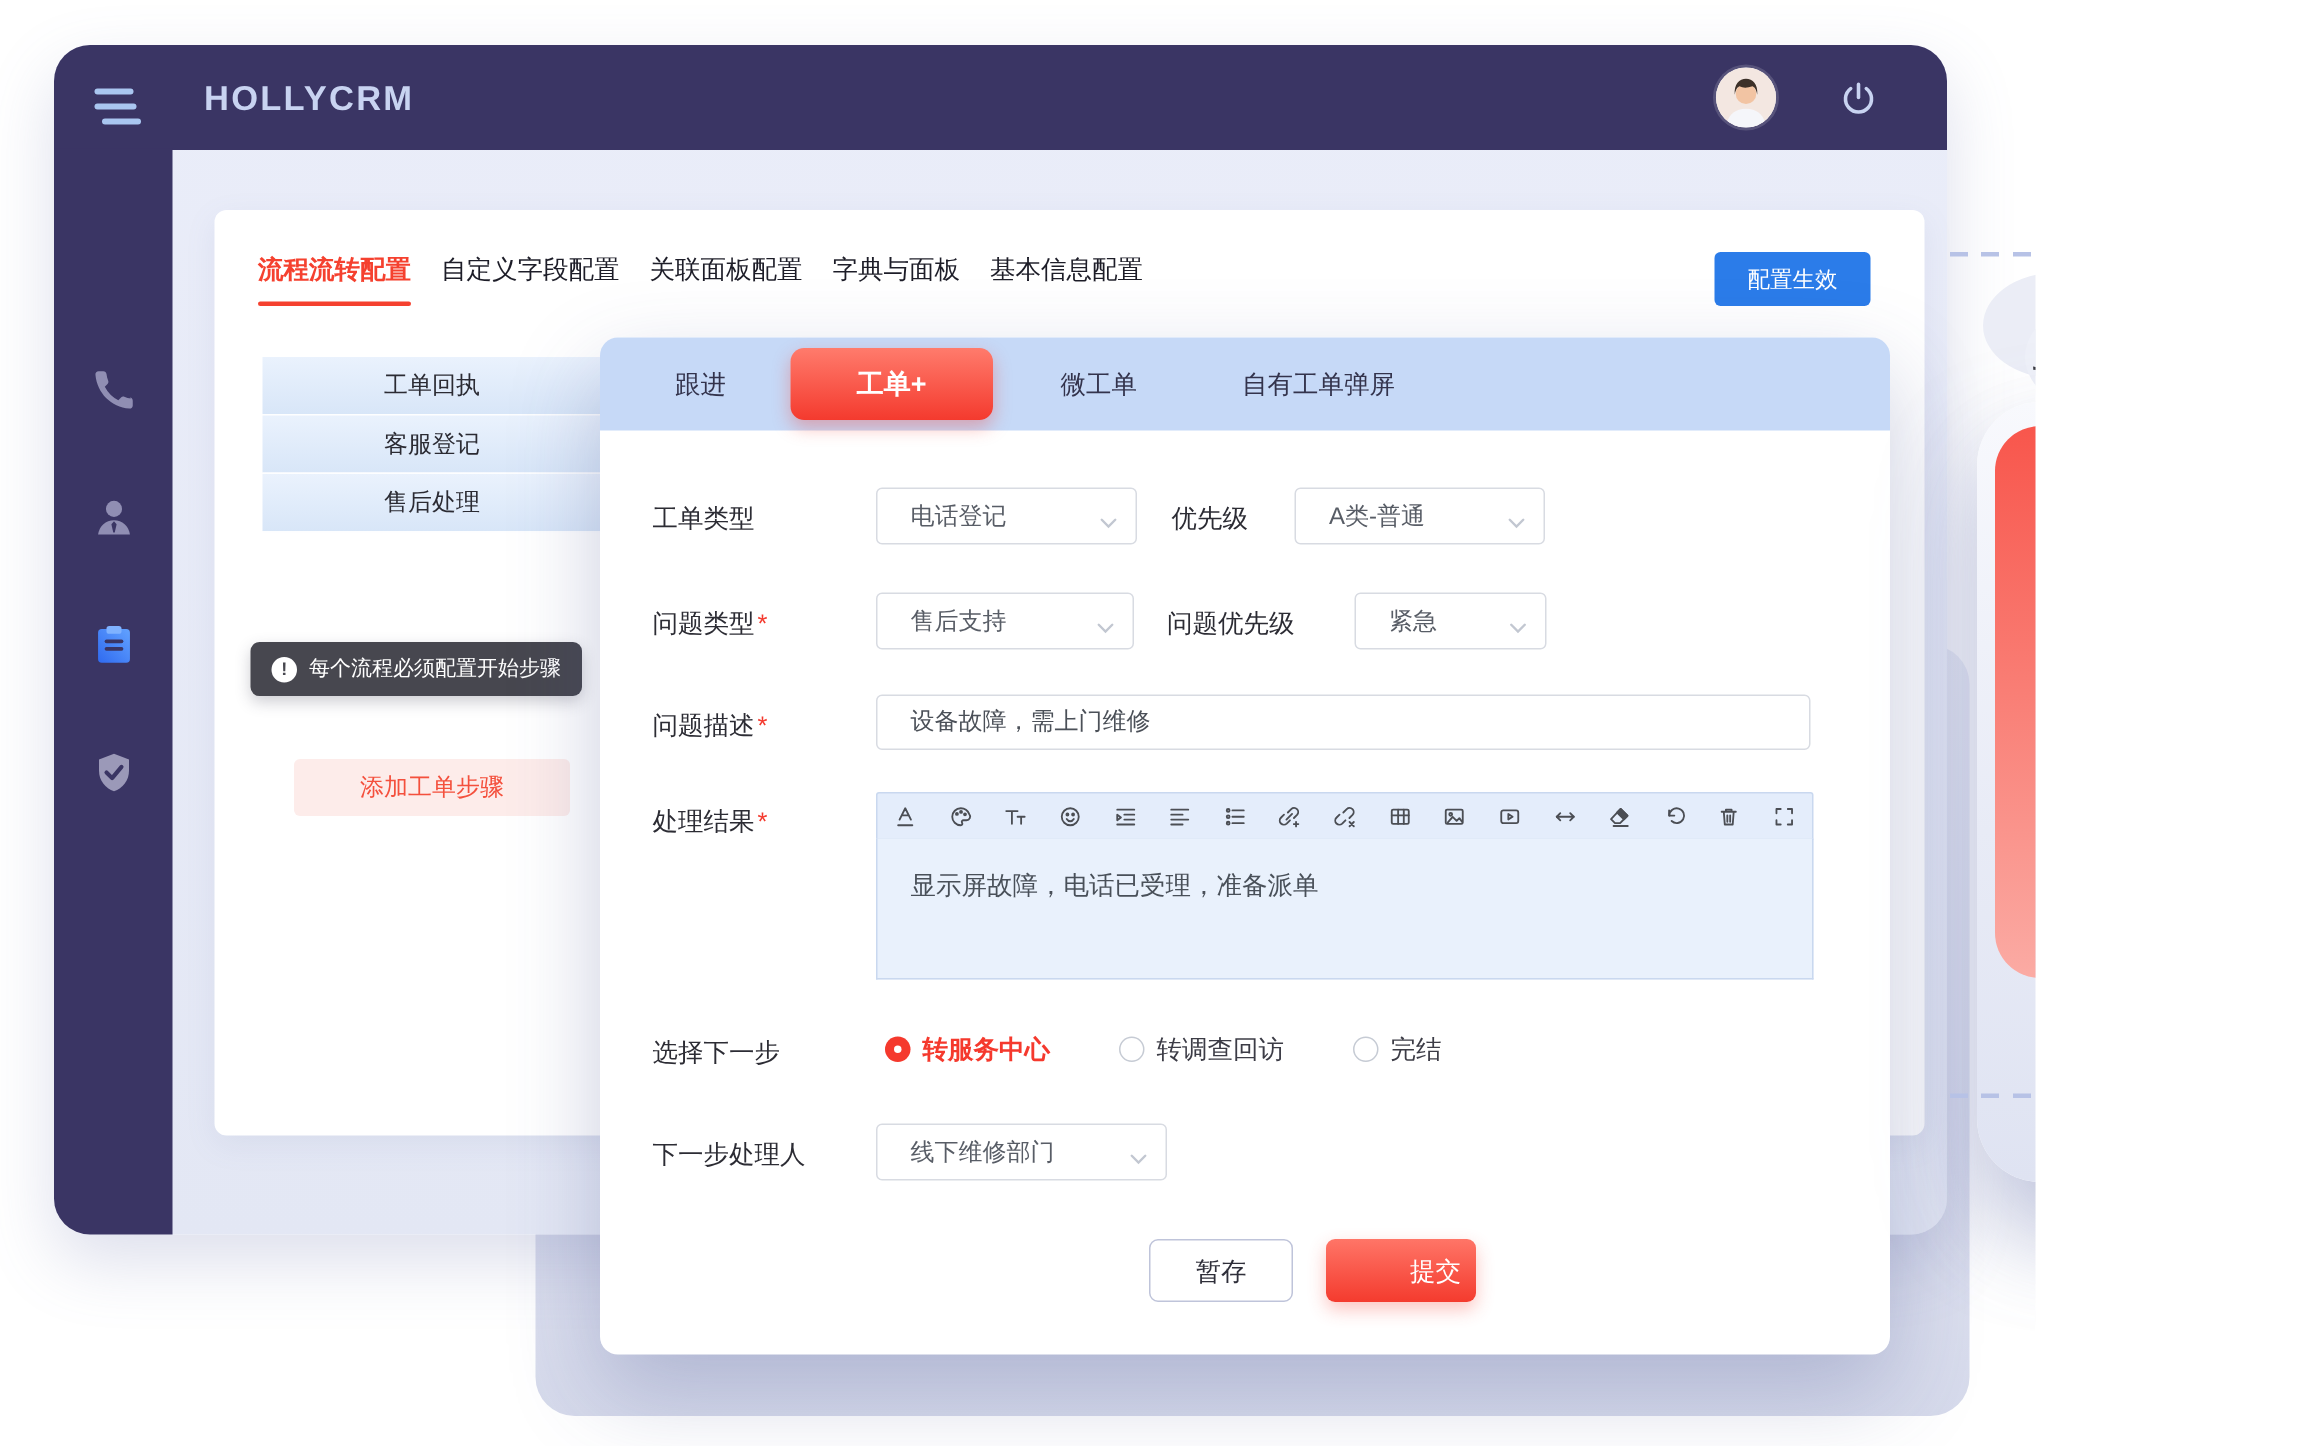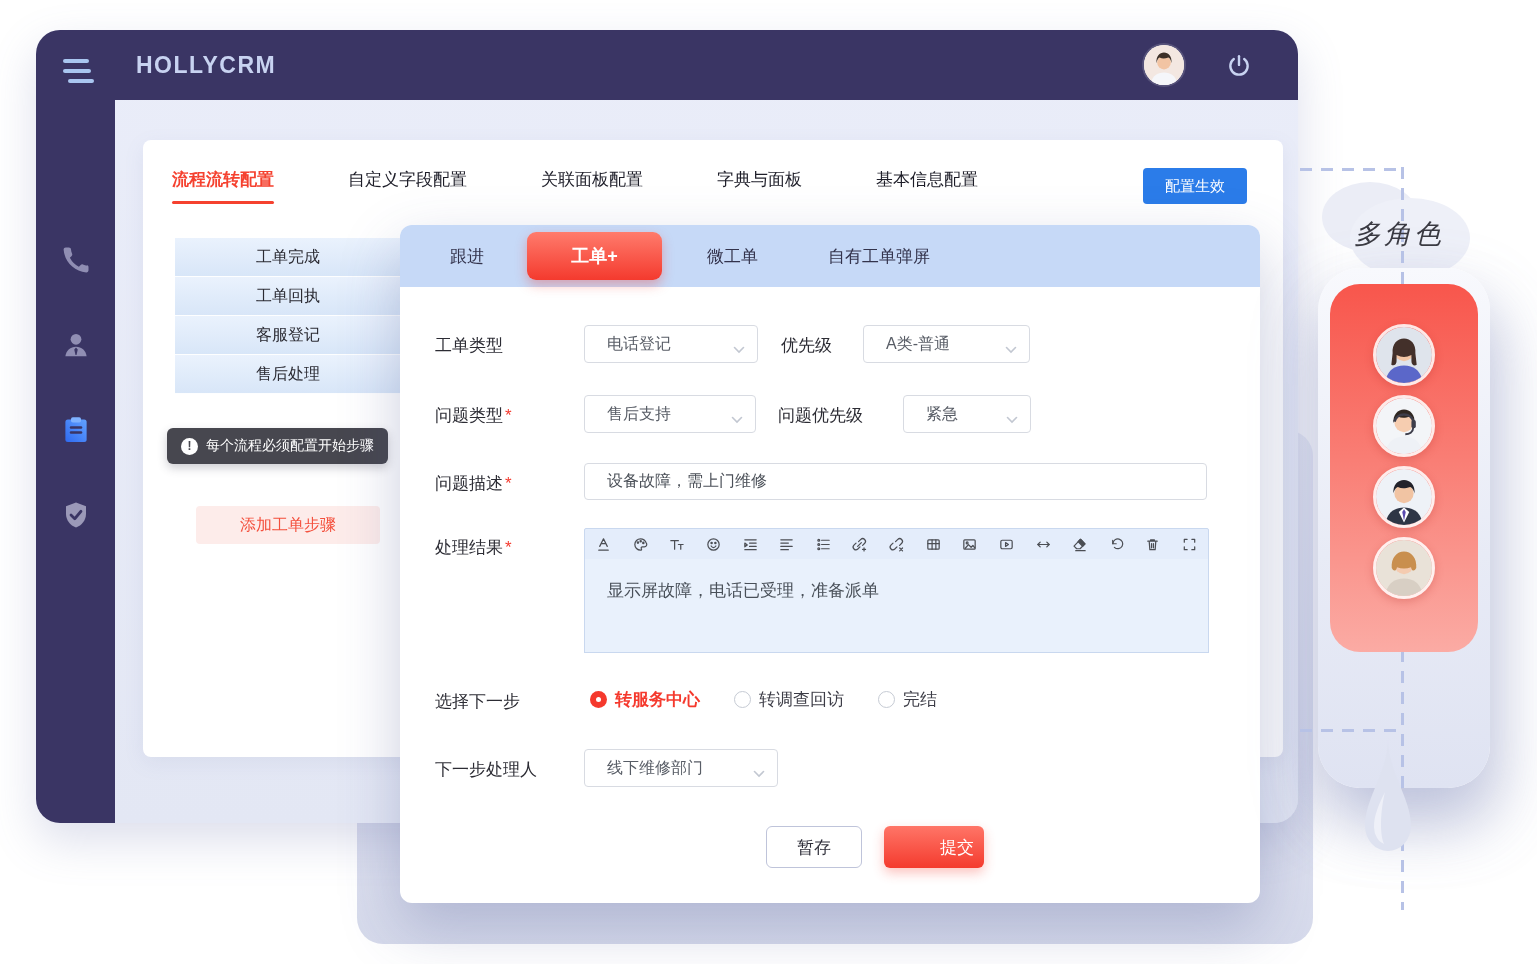--- a/index.html
+++ b/index.html
@@ -1,18 +1,18 @@
 <!DOCTYPE html>
 <html><head>
 <meta charset="utf-8">
 <style>
   * { margin:0; padding:0; box-sizing:border-box; }
   html,body { background:#fff; }
   body { font-family:"Liberation Sans","DejaVu Sans",sans-serif; }
-  .stage { position:relative; width:1537px; height:964px; background:#fff; overflow:hidden; }
+  .stage { position:relative; width:1357px; height:964px; background:#fff; overflow:hidden; }
 
   
   .back-card { position:absolute; left:357px; top:430px; width:956px; height:514px; border-radius:26px;
     background:linear-gradient(180deg,#edeff8 0%,#dfe2f0 70%,#d6daeb 100%); z-index:0; }
 
   
   .app { position:absolute; left:36px; top:30px; width:1262px; height:793px; border-radius:24px;
     background:linear-gradient(180deg,#eaedf9 0%,#e3e7f4 100%);
     box-shadow:0 18px 45px rgba(100,110,170,.22); z-index:1; }
   .app-header { position:absolute; left:0; top:0; right:0; height:70px; background:#3a3564; border-radius:24px 24px 0 0; }
@@ -29,21 +29,21 @@
   .power { position:absolute; left:1190px; top:23px; width:26px; height:26px; }
   .power svg { width:26px; height:26px; stroke:#c8d3f1; fill:none; stroke-width:2.2; stroke-linecap:round; }
 
   .side-icons { position:absolute; left:0; top:215px; width:79px; display:flex; flex-direction:column; align-items:center; gap:55px; }
   .side-ic { width:30px; height:30px; }
   .side-ic svg { width:30px; height:30px; display:block; }
 
   
   .panel { position:absolute; left:107px; top:110px; width:1140px; height:617px; background:#fff; border-radius:8px;
     box-shadow:0 6px 20px rgba(120,130,180,.10); }
-  .nav-tabs { position:absolute; left:29px; top:28px; display:flex; gap:74px; font-size:17px; color:#1d1d28; }
+  .nav-tabs { position:absolute; left:29px; top:28px; display:flex; gap:20px; font-size:17px; color:#1d1d28; }
   .nav-tab { position:relative; cursor:pointer; padding-bottom:6px; font-weight:500; white-space:nowrap; }
   .nav-tab.active { color:#f5412f; font-weight:bold; }
   .nav-tab.active::after { content:""; position:absolute; left:0; right:0; bottom:-7px; height:3px; border-radius:2px; background:#f5412f; }
   .apply-btn { position:absolute; left:1000px; top:28px; width:104px; height:36px; background:#2b7ce9; border-radius:4px;
     color:#fff; font-size:15px; display:flex; align-items:center; justify-content:center; cursor:pointer; }
 
   .steps { position:absolute; left:32px; top:97px; width:226px; border-top:1px solid #fff; }
   .step-row { height:39px; background:linear-gradient(180deg,#eaf2fd 0%,#d8e6f8 100%); border-bottom:1px solid #fdfeff;
     display:flex; align-items:center; justify-content:center; font-size:16px; color:#2b2b33; cursor:pointer; }
 
@@ -78,21 +78,21 @@
     display:flex; align-items:center; padding-left:22px; font-size:16px; color:#4b5058; cursor:text; }
 
   .rt-toolbar { position:absolute; left:184px; top:303px; width:625px; height:32px; background:#e4edfb;
     border:1px solid #c9d8ef; border-radius:2px 2px 0 0; display:flex; align-items:center; justify-content:space-between;
     padding:0 10px; }
   .rt-ic { width:17px; height:17px; cursor:pointer; }
   .rt-ic svg { width:17px; height:17px; stroke:#4b4e54; fill:none; stroke-width:1.3; stroke-linecap:round; stroke-linejoin:round; display:block; }
   .rt-area { position:absolute; left:184px; top:334px; width:625px; height:94px; background:#e9f1fc;
     border:1px solid #c9d8ef; border-top:none; padding:20px 22px; font-size:17px; color:#495059; cursor:text; }
 
-  .radio-row { position:absolute; left:190px; top:463px; display:flex; align-items:center; gap:34px; font-size:17px; color:#3c3c46; }
+  .radio-row { position:absolute; left:190px; top:463px; display:flex; align-items:center; gap:46px; font-size:17px; color:#3c3c46; }
   .radio-item { display:flex; align-items:center; gap:8px; cursor:pointer; white-space:nowrap; }
   .rdot { width:17px; height:17px; border-radius:50%; border:1px solid #c6cbd4; background:#fff; position:relative; flex:0 0 auto; }
   .radio-item.selected .rdot { border:none; background:#f5392d; }
   .radio-item.selected .rdot::after { content:""; position:absolute; left:6px; top:6px; width:5px; height:5px; border-radius:50%; background:#fff; }
   .radio-item.selected { color:#f5392d; font-weight:bold; }
 
   .btn-save { position:absolute; left:366px; top:601px; width:96px; height:42px; background:#fff; border:1px solid #bfc4da;
     border-radius:6px; font-size:17px; color:#2f2f3a; display:flex; align-items:center; justify-content:center; cursor:pointer; }
   .btn-submit { position:absolute; left:484px; top:601px; width:100px; height:42px; border-radius:6px;
     background:linear-gradient(180deg,#ff7567 0%,#f43b2e 100%); font-size:17px; color:#fff;
@@ -192,21 +192,20 @@
       <div class="nav-tabs">
         <div class="nav-tab active">流程流转配置</div>
         <div class="nav-tab">自定义字段配置</div>
         <div class="nav-tab">关联面板配置</div>
         <div class="nav-tab">字典与面板</div>
         <div class="nav-tab">基本信息配置</div>
       </div>
       <div class="apply-btn">配置生效</div>
 
       <div class="steps">
-        <div class="step-row">工单完成</div>
         <div class="step-row">工单回执</div>
         <div class="step-row">客服登记</div>
         <div class="step-row">售后处理</div>
       </div>
 
       <div class="toast">
         <span class="bang">!</span>
         <span>每个流程必须配置开始步骤</span>
       </div>
 

